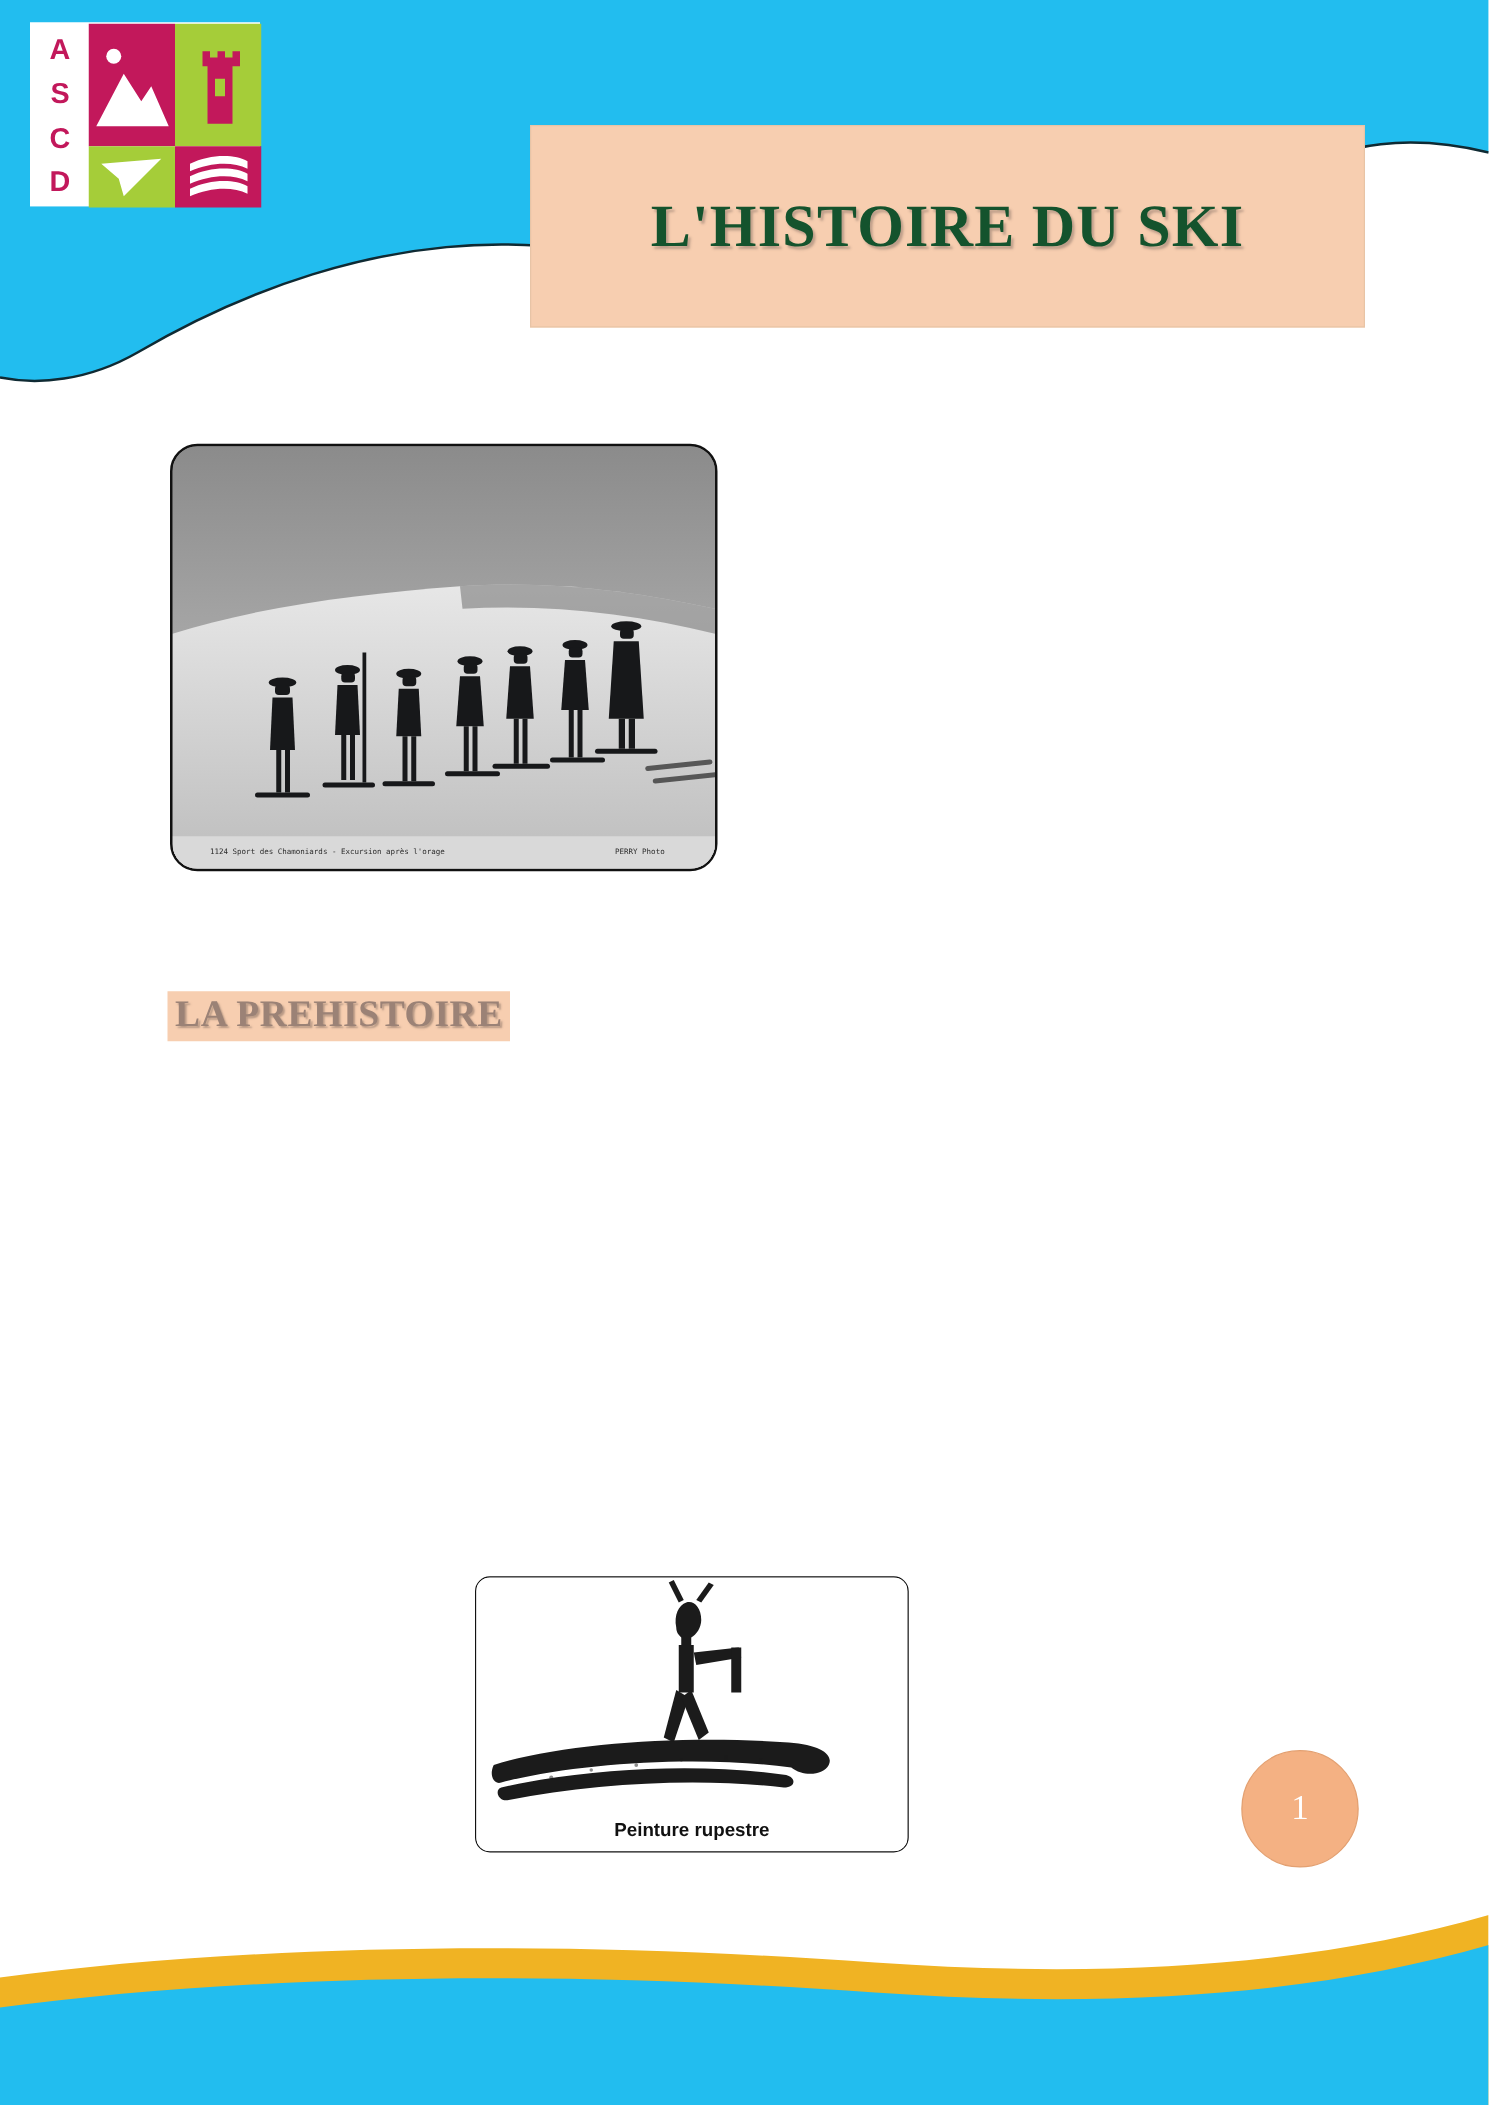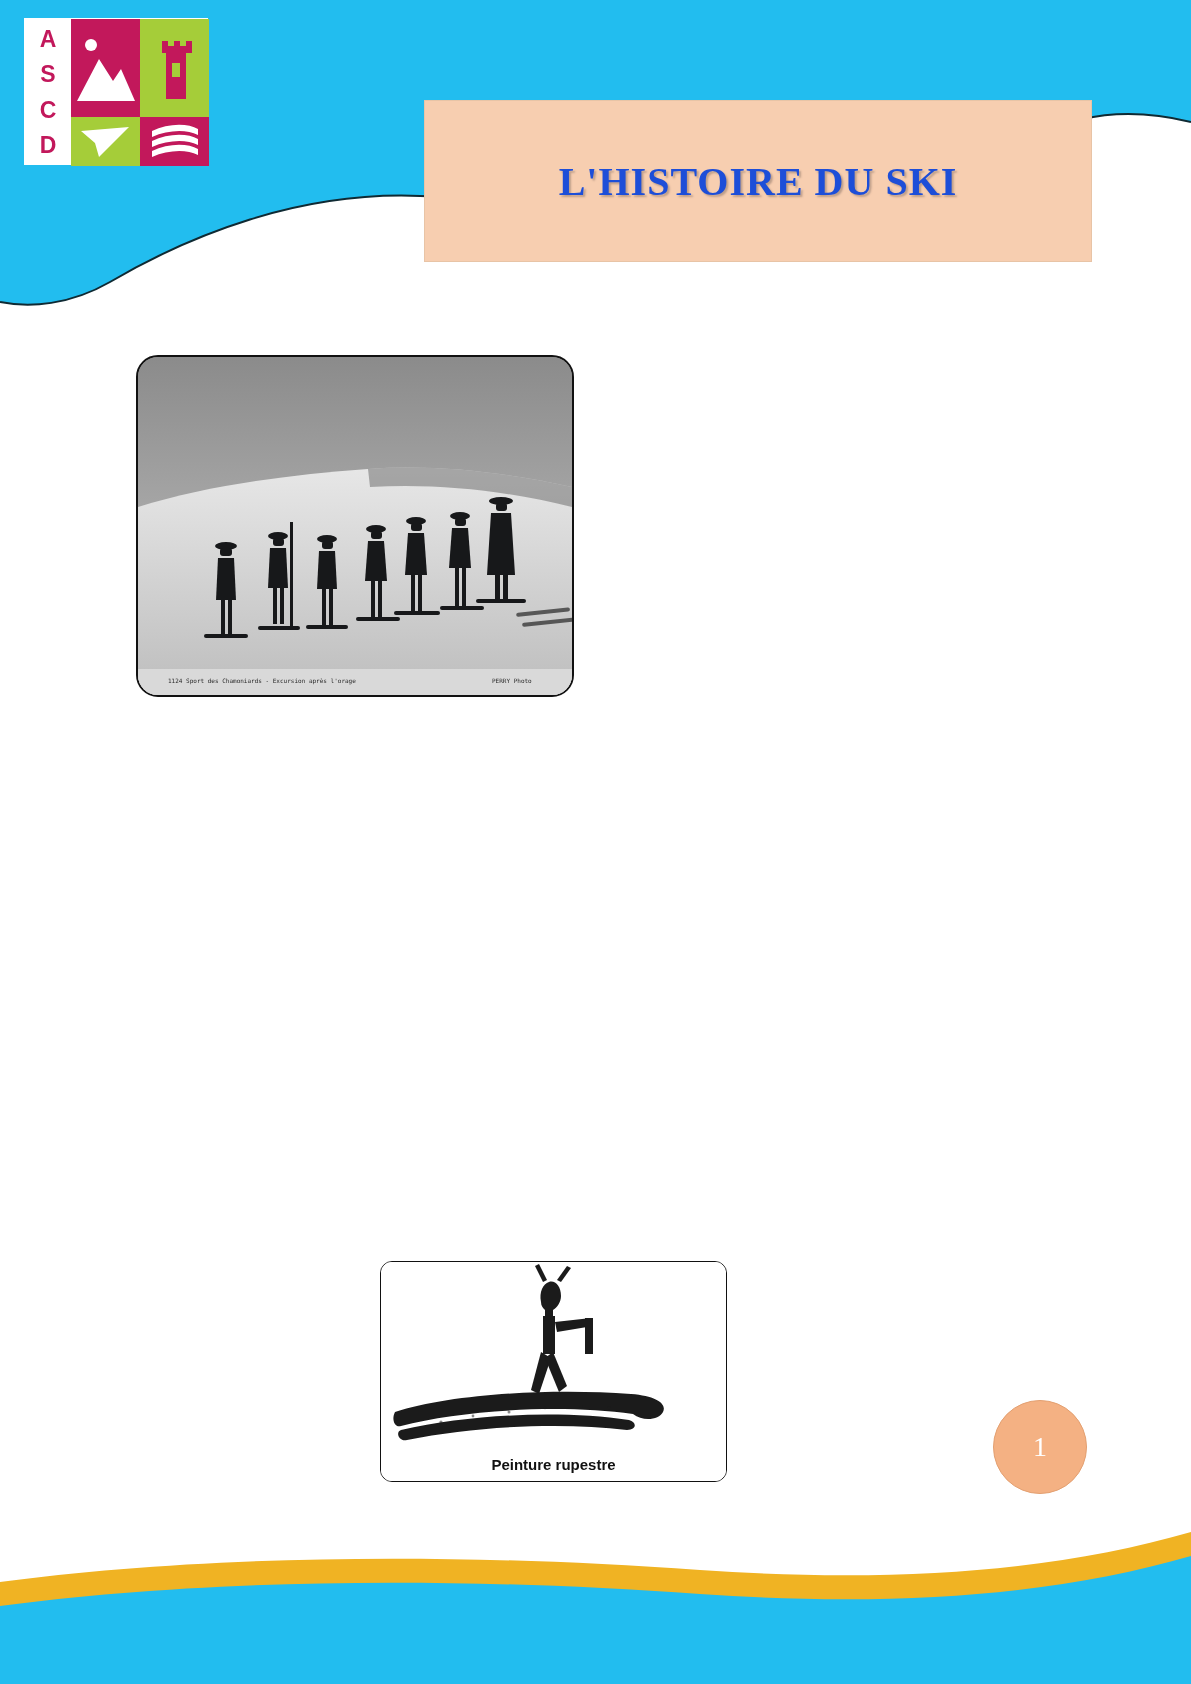--- a/index.html
+++ b/index.html
@@ -77,23 +77,23 @@
     height: 160px;
     background: #f7ceb0;
     border: 1px solid #e8c4a6;
     display: flex;
     align-items: center;
     justify-content: center;
   }
   .title-text {
     font-family: "Liberation Serif", serif;
     font-weight: bold;
-    font-size: 40px;
+    font-size: 48px;
     letter-spacing: 1px;
-    color: #1d4ed8;
+    color: #14532d;
     text-shadow: 2px 2px 2px rgba(120,100,90,0.45);
     white-space: nowrap;
   }
 
   
   .photo-skiers {
     position: absolute;
     left: 136px;
     top: 355px;
     width: 434px;
@@ -312,20 +312,23 @@
         <rect x="384" y="266" width="54" height="4" rx="2" transform="rotate(-6 384 266)"></rect>
       </g>
       <rect x="0" y="312" width="434" height="26" fill="#d9d9d9"></rect>
       <g fill="#2b2b2b" font-family="monospace" font-size="6">
         <text x="30" y="326">1124  Sport des Chamoniards  -  Excursion après l'orage</text>
         <text x="354" y="326">PERRY Photo</text>
       </g>
     </svg>
   </div>
 
+  <div class="section-heading">
+    <span>LA PREHISTOIRE</span>
+  </div>
 
   <div class="figure-rock">
     <svg viewBox="0 0 345 219" width="345" height="219" preserveAspectRatio="none">
       <rect x="0" y="0" width="345" height="219" fill="#ffffff"></rect>
       <g fill="#1b1b1b">
 
         <path d="M14,150 C70,132 170,126 250,132 C276,134 286,142 282,150 C278,158 262,160 252,152 C180,142 80,148 20,164 C14,166 10,158 14,150 Z"></path>
         <path d="M20,168 C90,152 180,148 248,158 C256,160 256,168 246,168 C180,160 96,164 26,178 C18,180 14,170 20,168 Z"></path>
 
         <path d="M160,40 C158,30 162,22 168,20 C174,18 180,24 180,34 C180,40 176,46 172,48 L172,56 L164,56 L164,48 C162,46 160,44 160,40 Z"></path>

